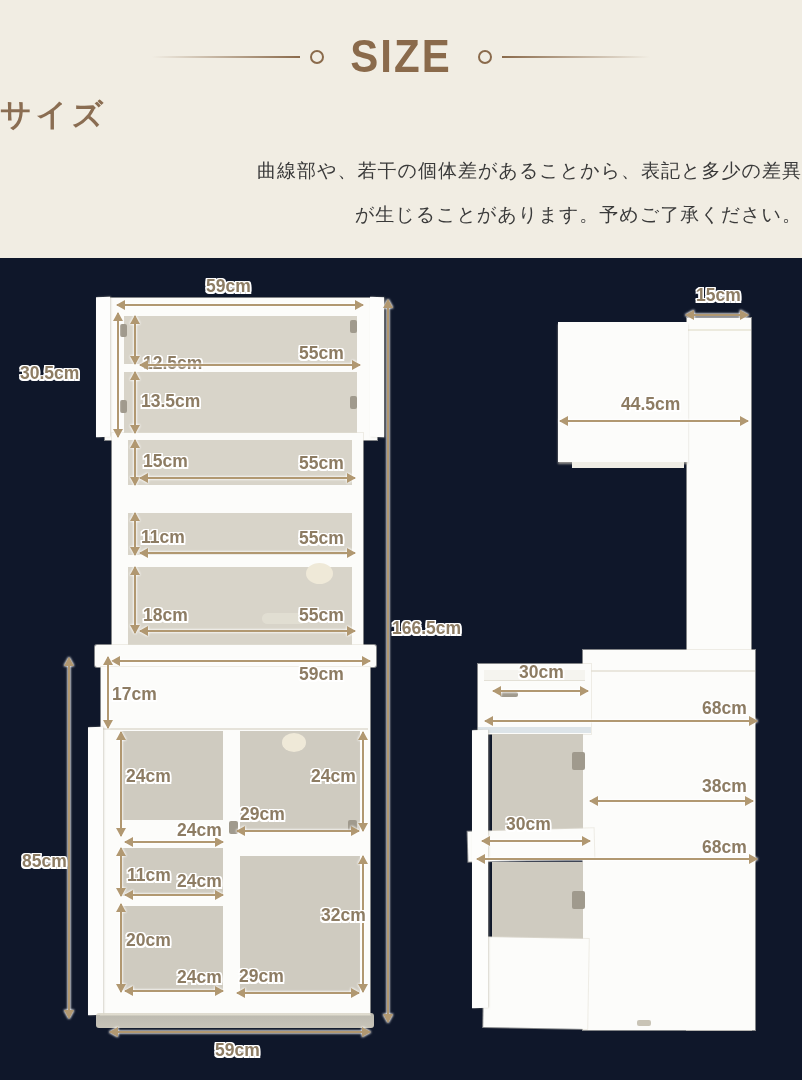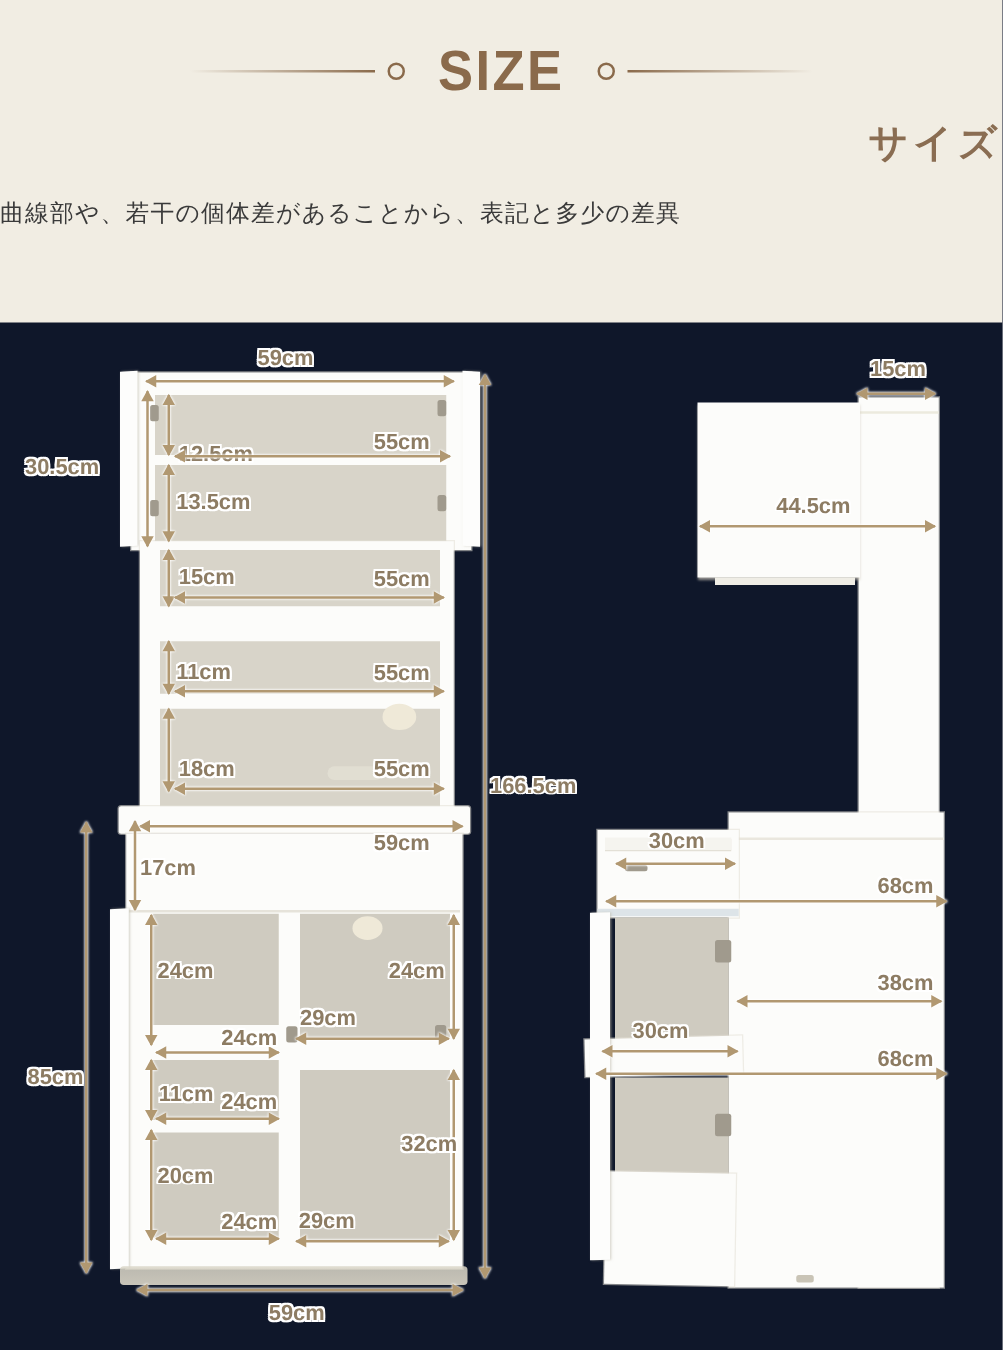--- a/index.html
+++ b/index.html
@@ -5,22 +5,22 @@
   html,body{margin:0;padding:0;}
   body{width:802px;height:1080px;font-family:"Liberation Sans",sans-serif;}
   .canvas{position:relative;width:802px;height:1080px;background:#0f172a;overflow:hidden;}
   .hdr{position:absolute;left:0;top:0;width:802px;height:258px;background:#f1ede3;}
   .title-row{position:absolute;left:0;top:36px;width:802px;display:flex;align-items:center;justify-content:center;}
   .deco-line{width:148px;height:2px;}
   .deco-line.l{background:linear-gradient(to left,#8a6a4b,rgba(138,106,75,0));margin-right:10px;}
   .deco-line.r{background:linear-gradient(to right,#8a6a4b,rgba(138,106,75,0));margin-left:10px;}
   .ring{width:10px;height:10px;border:2.5px solid #8a6a4b;border-radius:50%;}
   .size-title{font-size:42px;font-weight:800;color:#8a6a4b;letter-spacing:2px;margin:0 26px;line-height:1;transform:scaleY(1.08);}
-  .sub-title{position:absolute;left:0;top:94px;width:802px;text-align:right;font-family:"DejaVu Serif",serif;font-size:31px;font-weight:700;color:#8a6d52;letter-spacing:4px;}
-  .note{position:absolute;left:0;width:802px;text-align:left;font-size:19px;color:#3a3a3a;letter-spacing:1px;}
+  .sub-title{position:absolute;left:0;top:94px;width:802px;text-align:left;font-family:"DejaVu Serif",serif;font-size:31px;font-weight:700;color:#8a6d52;letter-spacing:4px;}
+  .note{position:absolute;left:0;width:802px;text-align:right;font-size:19px;color:#3a3a3a;letter-spacing:1px;}
   .n1{top:158px;} .n2{top:202px;}
   
   .w{position:absolute;background:#fcfcfa;box-shadow:0 0 0 1px rgba(225,222,212,.55);}
   .in{position:absolute;background:#d8d4c9;}
   .in2{position:absolute;background:#cfcbc0;}
   .door{position:absolute;background:#fdfdfc;box-shadow:1px 0 2px rgba(190,186,172,.6);}
   .hinge{position:absolute;background:#a09a8d;border-radius:2px;}
   .hole{position:absolute;background:#efe9d8;border-radius:50%;}
   .shadowband{position:absolute;background:linear-gradient(#d9d5c7,#e9e3d2);opacity:.85;}
   
@@ -42,20 +42,21 @@
   <div class="hdr">
     <div class="title-row">
       <span class="deco-line l"></span>
       <span class="ring"></span>
       <span class="size-title">SIZE</span>
       <span class="ring"></span>
       <span class="deco-line r"></span>
     </div>
     <div class="sub-title">サイズ</div>
     <div class="note n1">曲線部や、若干の個体差があることから、表記と多少の差異</div>
+    <div class="note n2">が生じることがあります。予めご了承ください。</div>
   </div>
 
   <div class="w" style="left:105px;top:298px;width:272px;height:142px;"></div>
   <div class="in" style="left:124px;top:316px;width:233px;height:48px;"></div>
   <div class="in" style="left:124px;top:372px;width:233px;height:61px;"></div>
   <div class="door" style="left:96px;top:297px;width:14px;height:140px;transform:skewY(-3deg);"></div>
   <div class="door" style="left:370px;top:297px;width:14px;height:140px;transform:skewY(3deg);"></div>
   <div class="hinge" style="left:120px;top:324px;width:7px;height:13px;"></div>
   <div class="hinge" style="left:350px;top:320px;width:7px;height:13px;"></div>
   <div class="hinge" style="left:120px;top:400px;width:7px;height:13px;"></div>

